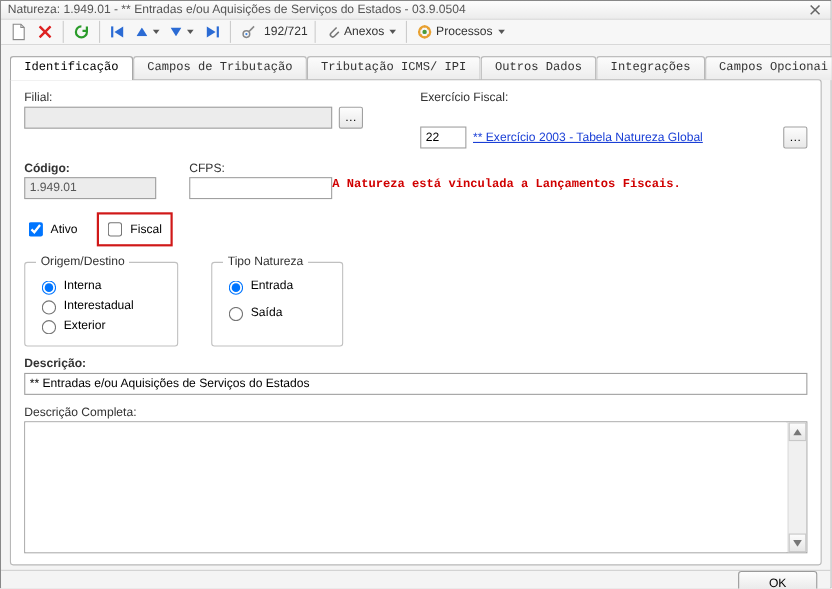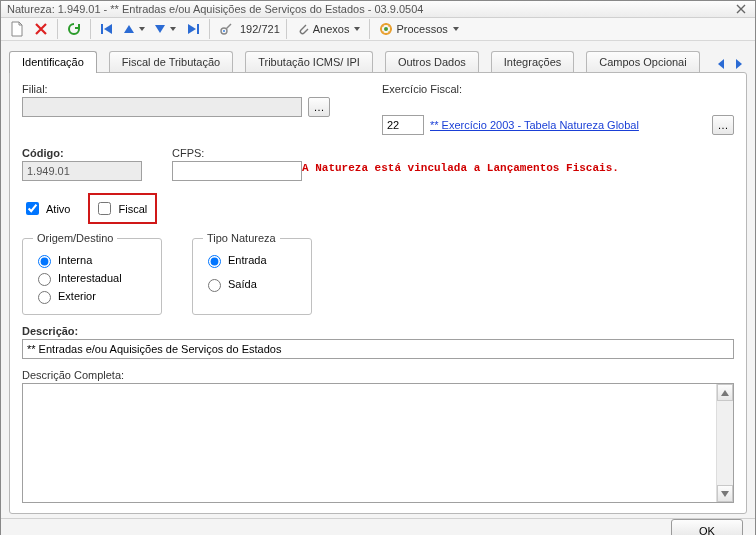--- a/index.html
+++ b/index.html
@@ -79,27 +79,28 @@
     display: flex;
     align-items: flex-end;
     height: 25px;
     position: relative;
   }
   .tab {
     padding: 4px 12px 5px 12px;
     border: 1px solid #b8b8b8;
     border-bottom: none;
     background: linear-gradient(#fcfcfc,#ececec);
-    margin-right: 12px;
+    margin-right: 0;
     border-radius: 3px 3px 0 0;
     cursor: pointer;
     color: #333;
     white-space: nowrap;
     position: relative;
     top: 1px;
+    font-family: Liberation Mono, monospace;
   }
   .tab.active {
     background: #fff;
     color: #000;
     z-index: 2;
     border-color: #a8a8a8;
   }
   .tabnav {
     display: flex;
     gap: 2px;
@@ -322,21 +323,21 @@
           <path d="M7 1 v2 M7 11 v2 M1 7 h2 M11 7 h2 M3 3 l1.5 1.5 M11 11 l-1.5-1.5 M3 11 l1.5-1.5 M11 3 l-1.5 1.5" stroke="#e8a030" stroke-width="1.4"></path>
         </svg>
       <span>Processos</span>
       <span class="dropdown-caret"></span>
     </div>
   </div>
 
   <div class="content-outer">
     <div class="tabstrip">
       <div class="tab active">Identificação</div>
-      <div class="tab">Fiscal de Tributação</div>
+      <div class="tab">Campos de Tributação</div>
       <div class="tab">Tributação ICMS/ IPI</div>
       <div class="tab">Outros Dados</div>
       <div class="tab">Integrações</div>
       <div class="tab">Campos Opcionai</div>
       <div class="tabnav">
         <div class="arrow">
           <svg width="8" height="10" viewBox="0 0 8 10">
               <path d="M7 0 L1 5 L7 10 Z" fill="#2b6bd4"></path>
             </svg>
         </div>

